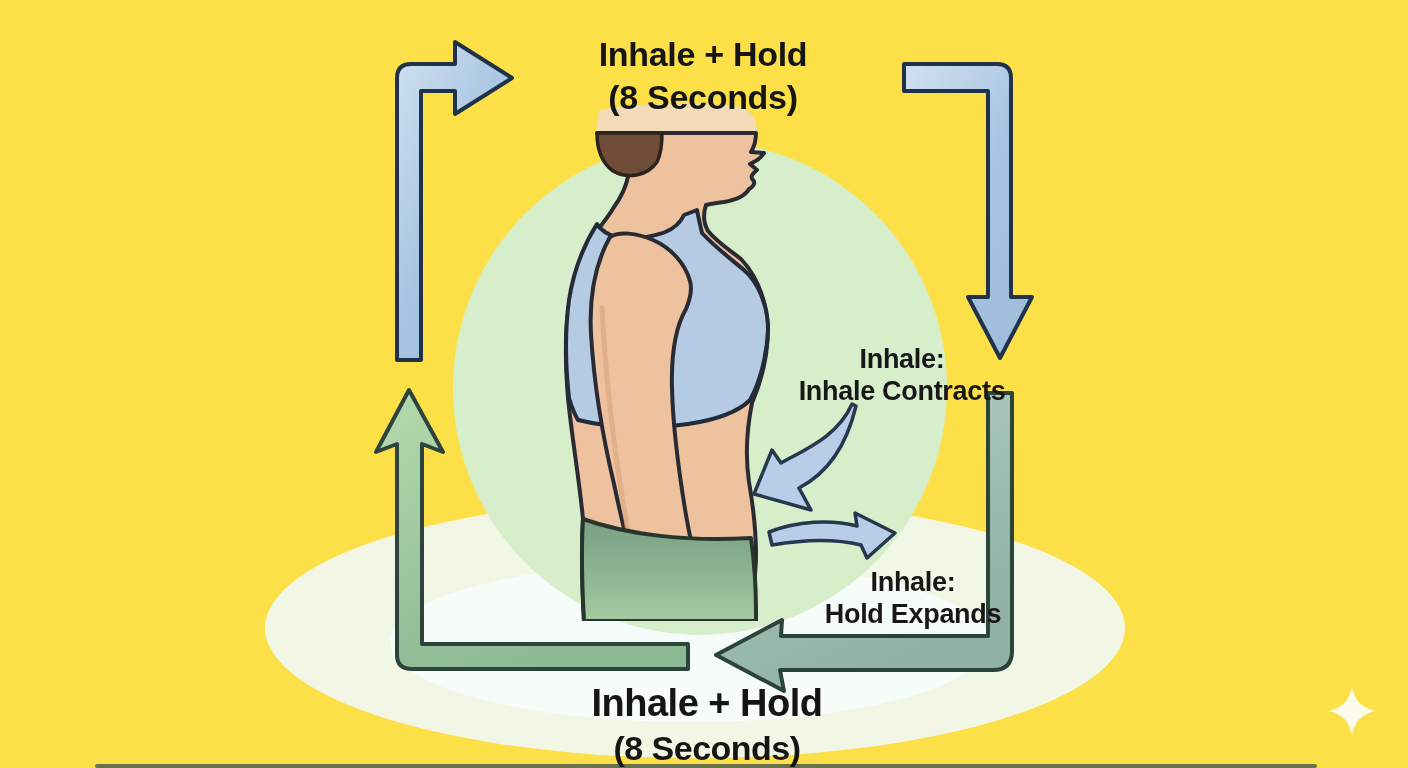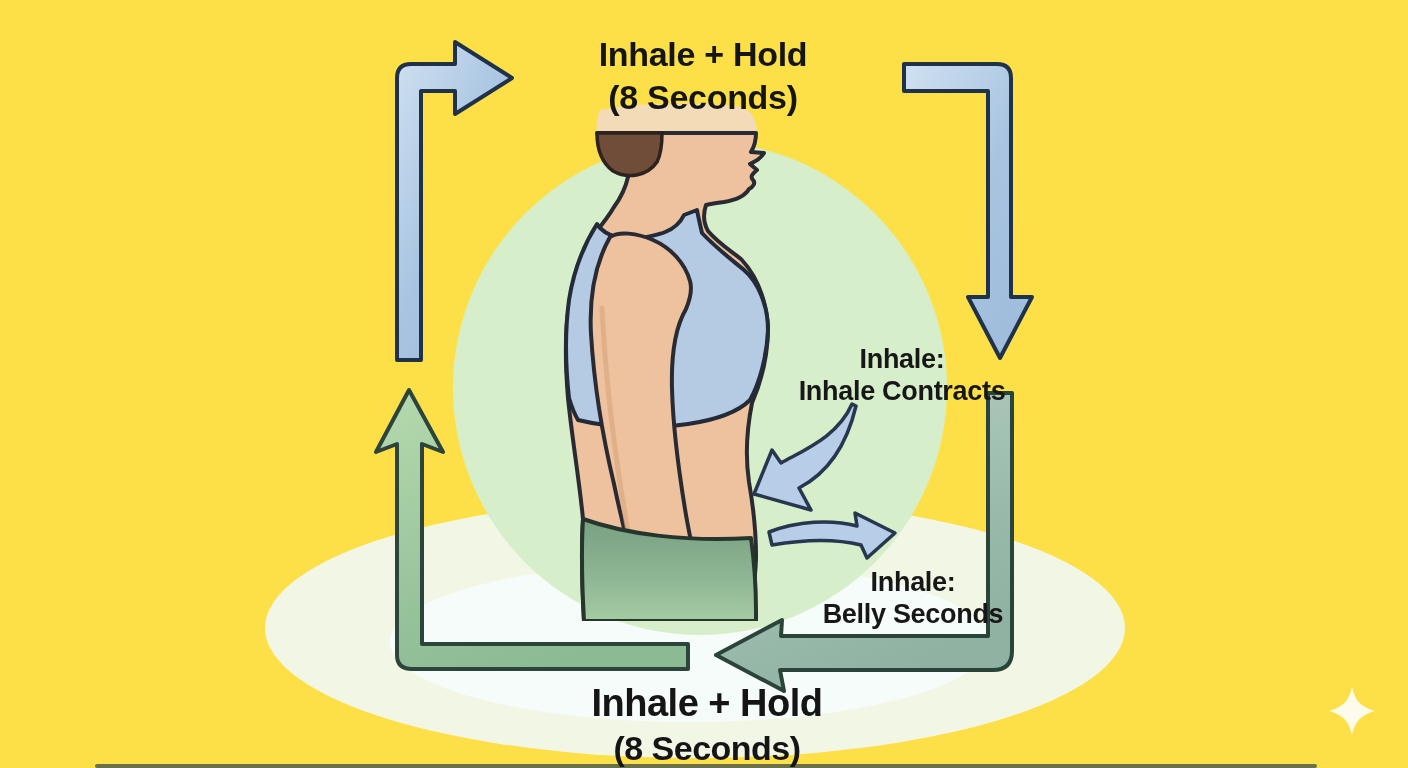--- a/index.html
+++ b/index.html
@@ -121,21 +121,21 @@
     <div>(8 Seconds)</div>
   </div>
 
   <div class="note note-inhale">
     <div>Inhale:</div>
     <div>Inhale Contracts</div>
   </div>
 
   <div class="note note-exhale">
     <div>Inhale:</div>
-    <div>Belly Seconds</div>
+    <div>Hold Expands</div>
   </div>
 
   <div class="cap cap-bottom">
     <div class="l1">Inhale + Hold</div>
     <div class="l2">(8 Seconds)</div>
   </div>
 
 </div>
 
 </body></html>

